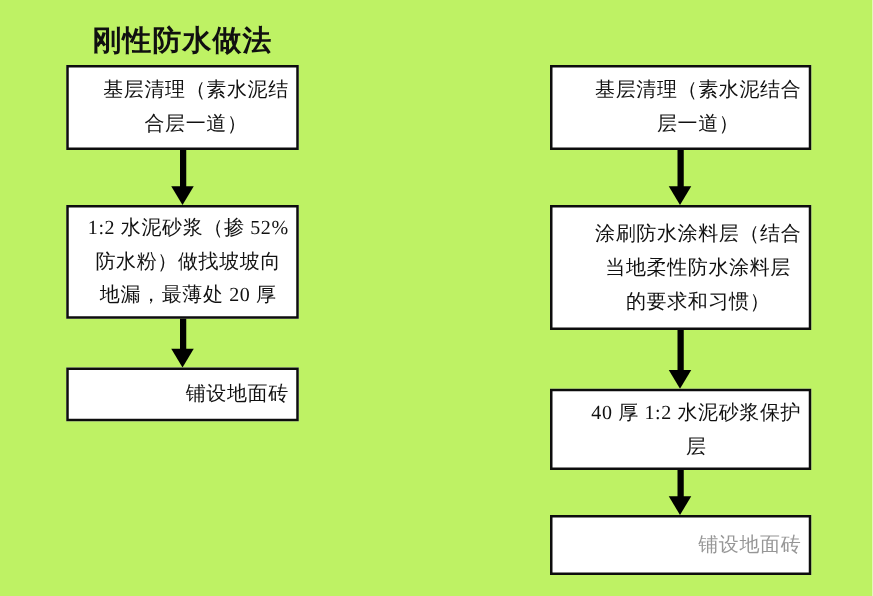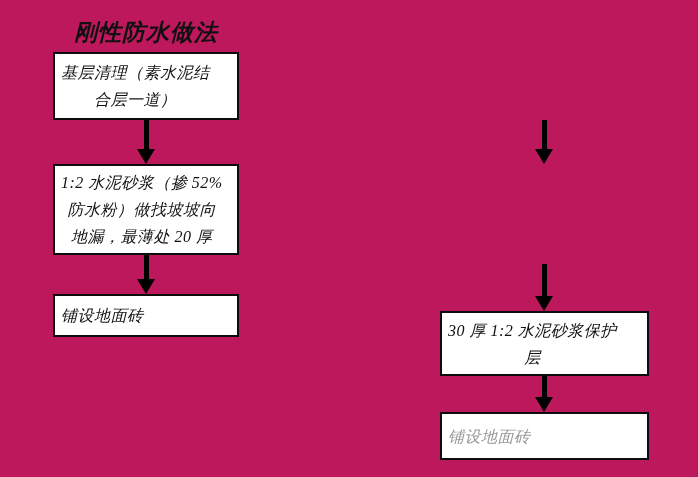--- a/index.html
+++ b/index.html
@@ -4,46 +4,45 @@
 <style>
   html, body {
     margin: 0;
     padding: 0;
     background: #ffffff;
   }
   #canvas {
     position: relative;
     width: 698px;
     height: 477px;
-    background: #be185d;
+    background: #bef264;
     overflow: hidden;
     font-family: "Liberation Serif", "DejaVu Serif", serif;
     color: #000000;
-    font-style: italic;
   }
 
   .col-title {
     position: absolute;
     text-align: center;
     font-size: 23px;
     line-height: 30px;
     font-weight: 700;
     letter-spacing: 1px;
     white-space: nowrap;
     color: #101010;
   }
 
   .node {
     position: absolute;
     box-sizing: border-box;
     border: 2px solid #0d0d0d;
     background: #ffffff;
     display: flex;
     align-items: center;
-    justify-content: flex-start;
+    justify-content: flex-end;
     text-align: center;
     padding: 2px 6px;
   }
   .node .node-text {
     font-size: 16px;
     line-height: 27px;
     letter-spacing: 0.5px;
     white-space: pre-line;
     color: #111111;
   }
@@ -103,34 +102,43 @@
   <div class="arrow" style="left:146px; top:255px; height:39px;">
     <div class="shaft" style="height:26px;"></div>
     <div class="head" style="top:24px;"></div>
   </div>
 
   <div class="node" style="left:53px; top:294px; width:186px; height:43px;">
     <span class="node-text">铺设地面砖</span>
   </div>
 
 
+  <div class="node" style="left:440px; top:52px; width:209px; height:68px;">
+    <span class="node-text">基层清理（素水泥结合
+层一道）</span>
+  </div>
 
   <div class="arrow" style="left:544px; top:120px; height:44px;">
     <div class="shaft" style="height:31px;"></div>
     <div class="head" style="top:29px;"></div>
   </div>
 
+  <div class="node" style="left:440px; top:164px; width:209px; height:100px;">
+    <span class="node-text">涂刷防水涂料层（结合
+当地柔性防水涂料层
+的要求和习惯）</span>
+  </div>
 
   <div class="arrow" style="left:544px; top:264px; height:47px;">
     <div class="shaft" style="height:34px;"></div>
     <div class="head" style="top:32px;"></div>
   </div>
 
   <div class="node" style="left:440px; top:311px; width:209px; height:65px;">
-    <span class="node-text">30 厚 1:2 水泥砂浆保护
+    <span class="node-text">40 厚 1:2 水泥砂浆保护
 层</span>
   </div>
 
   <div class="arrow" style="left:544px; top:376px; height:36px;">
     <div class="shaft" style="height:23px;"></div>
     <div class="head" style="top:21px;"></div>
   </div>
 
   <div class="node faded" style="left:440px; top:412px; width:209px; height:48px;">
     <span class="node-text">铺设地面砖</span>

